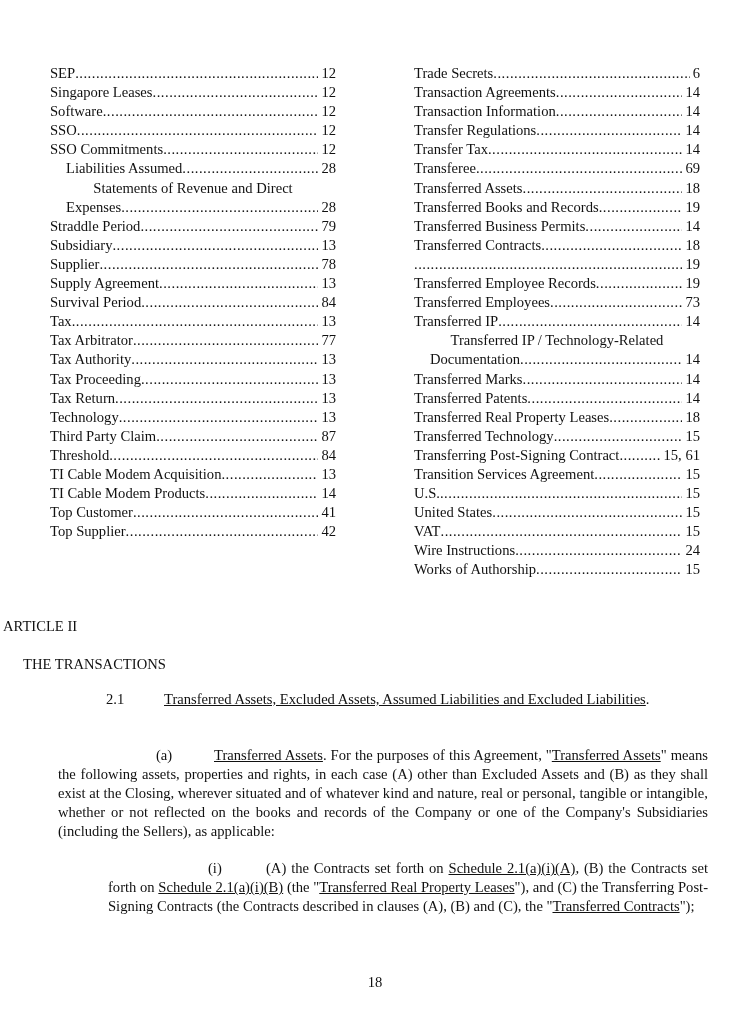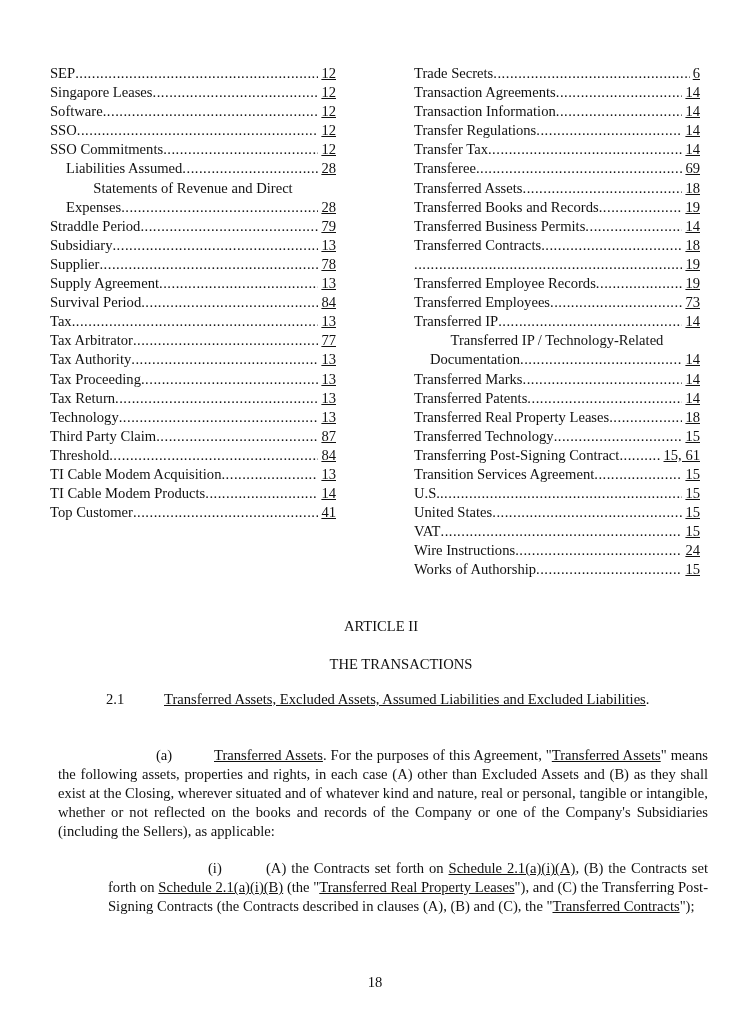--- a/index.html
+++ b/index.html
@@ -6,25 +6,25 @@
   body {
     width: 750px; height: 1012px; position: relative; overflow: hidden;
     font-family: "Liberation Serif", serif; color: #111; font-size: 14.6px;
   }
   .cols { position: absolute; top: 64px; left: 50px; width: 650px; display: flex; justify-content: space-between; text-align: center; }
   .col { width: 286px; }
   .entry { display: flex; align-items: flex-end; line-height: 19.1px; white-space: nowrap; overflow: hidden; }
   .entry .term { flex: 0 0 auto; }
   .entry .dots { flex: 1 1 auto; overflow: hidden; white-space: nowrap; letter-spacing: 0.5px; }
   .entry .dots::before { content: "........................................................................................................................................"; }
-  .entry .page { flex: 0 0 auto; padding-left: 3px; text-decoration: underline; }
+  .entry .page { flex: 0 0 auto; padding-left: 3px; }
   .entry.two { display: block; }
   .entry.two .line2 { display: flex; padding-left: 16px; }
   .entry.two .line2 .term { flex: 0 0 auto; }
-  .center { position: absolute; left: 12px; width: 738px; text-align: center; line-height: 19px; }
+  .center { position: absolute; left: 3px; width: 738px; text-align: left; line-height: 19px; }
   .para { position: absolute; left: 50px; width: 650px; line-height: 19.1px; text-align: justify; margin-left: 8px; }
   .u { text-decoration: underline; }
   .sec-num { display: inline-block; width: 58px; text-indent: 0; }
   .pagenum { position: absolute; top: 974px; left: 0; width: 750px; text-align: center; }
 </style>
 </head>
 <body>
 
 <div class="cols">
   <div class="col" id="col-left">
@@ -141,20 +141,25 @@
       <div class="entry">
         <span class="term">TI Cable Modem Products</span>
         <span class="dots"></span>
         <span class="page">14</span>
       </div>
       <div class="entry">
         <span class="term">Top Customer</span>
         <span class="dots"></span>
         <span class="page">41</span>
       </div>
+      <div class="entry">
+        <span class="term">Top Supplier</span>
+        <span class="dots"></span>
+        <span class="page">42</span>
+      </div>
     </div>
   <div class="col" id="col-right">
       <div class="entry">
         <span class="term">Trade Secrets</span>
         <span class="dots"></span>
         <span class="page">6</span>
       </div>
       <div class="entry">
         <span class="term">Transaction Agreements</span>
         <span class="dots"></span>

